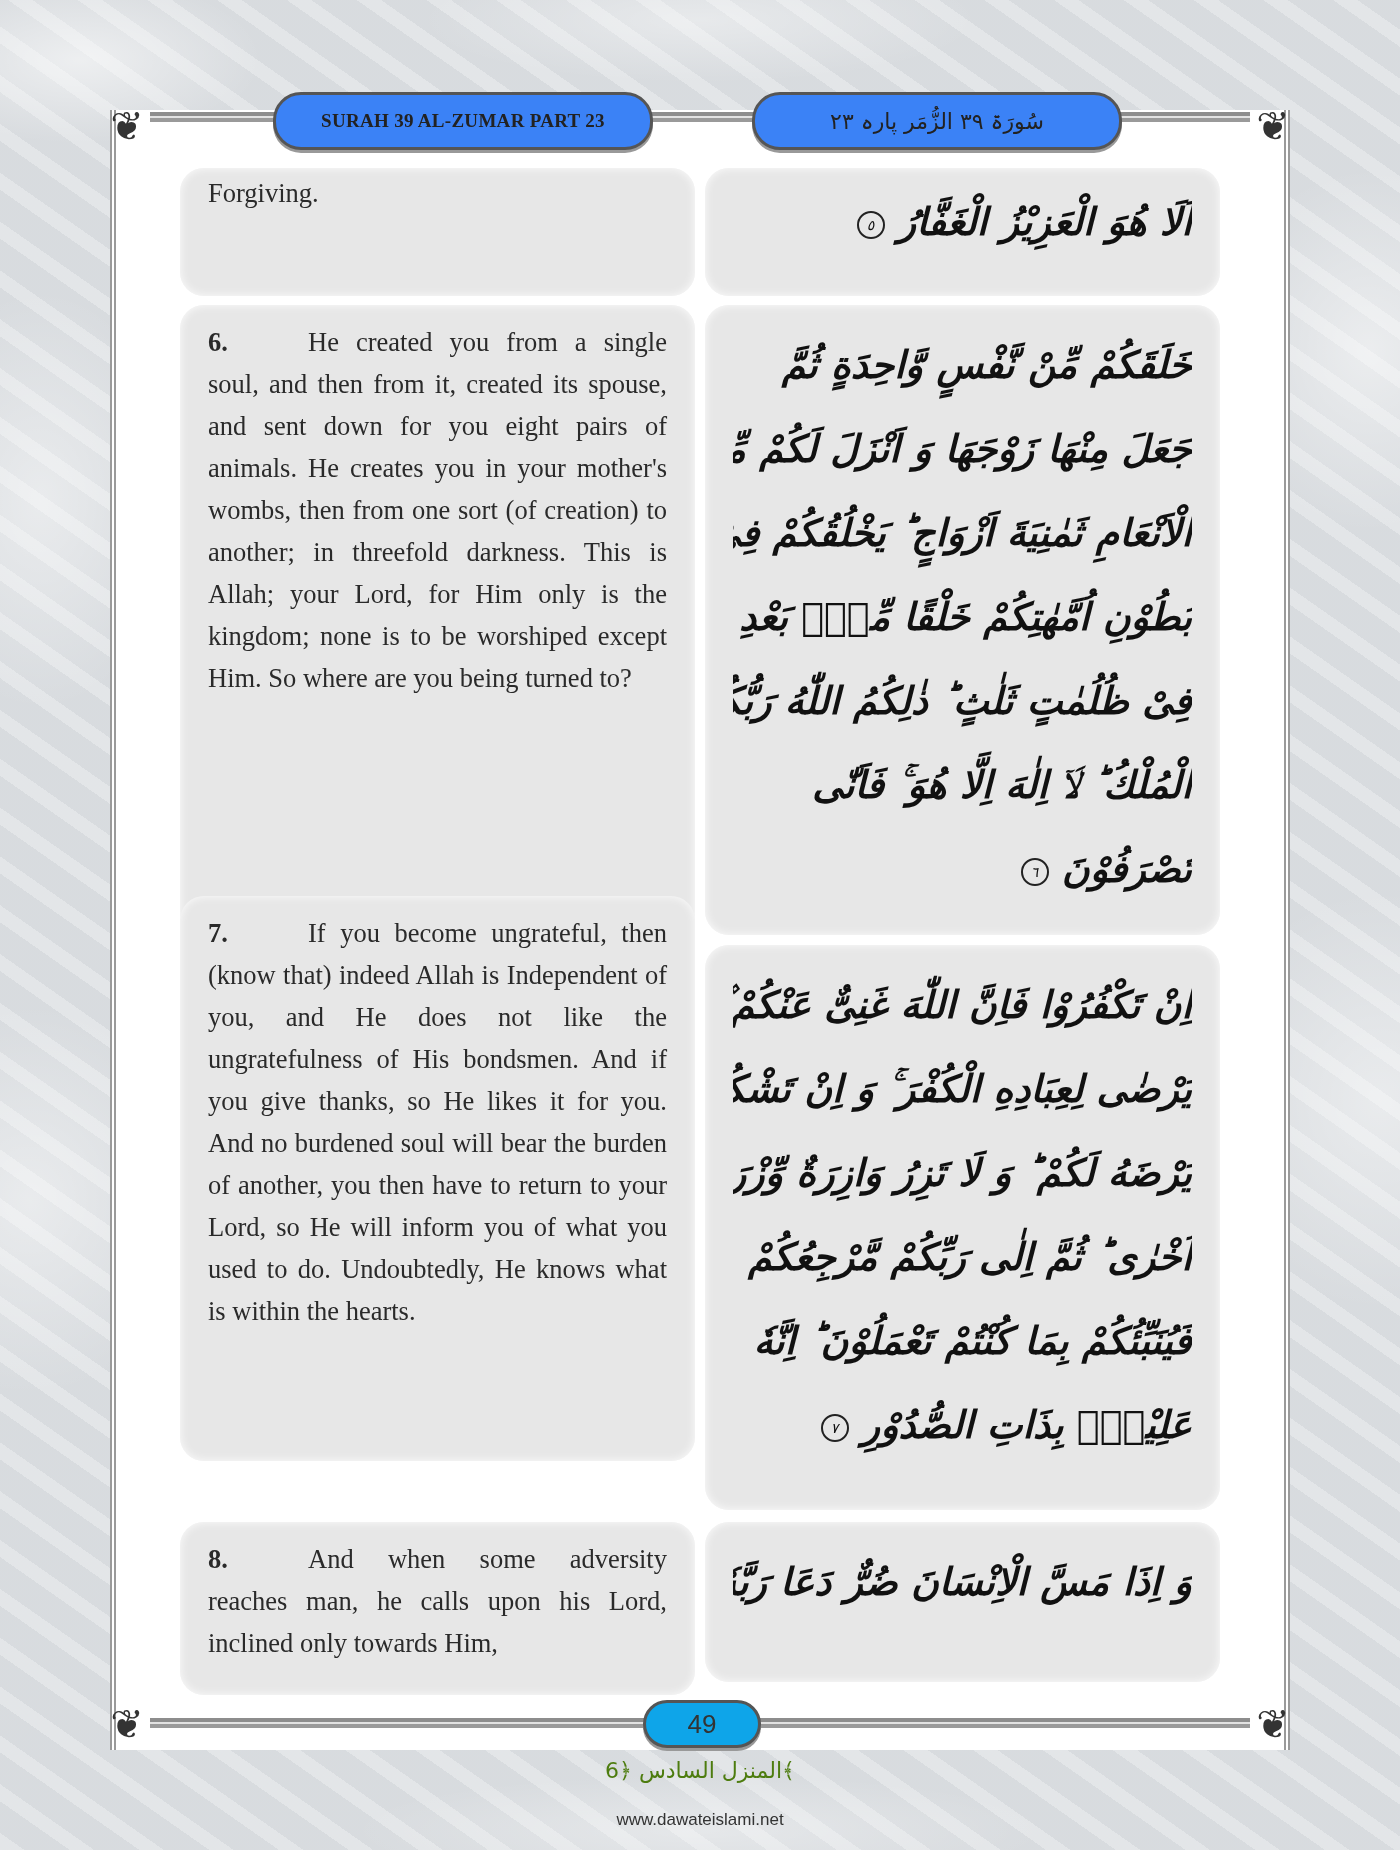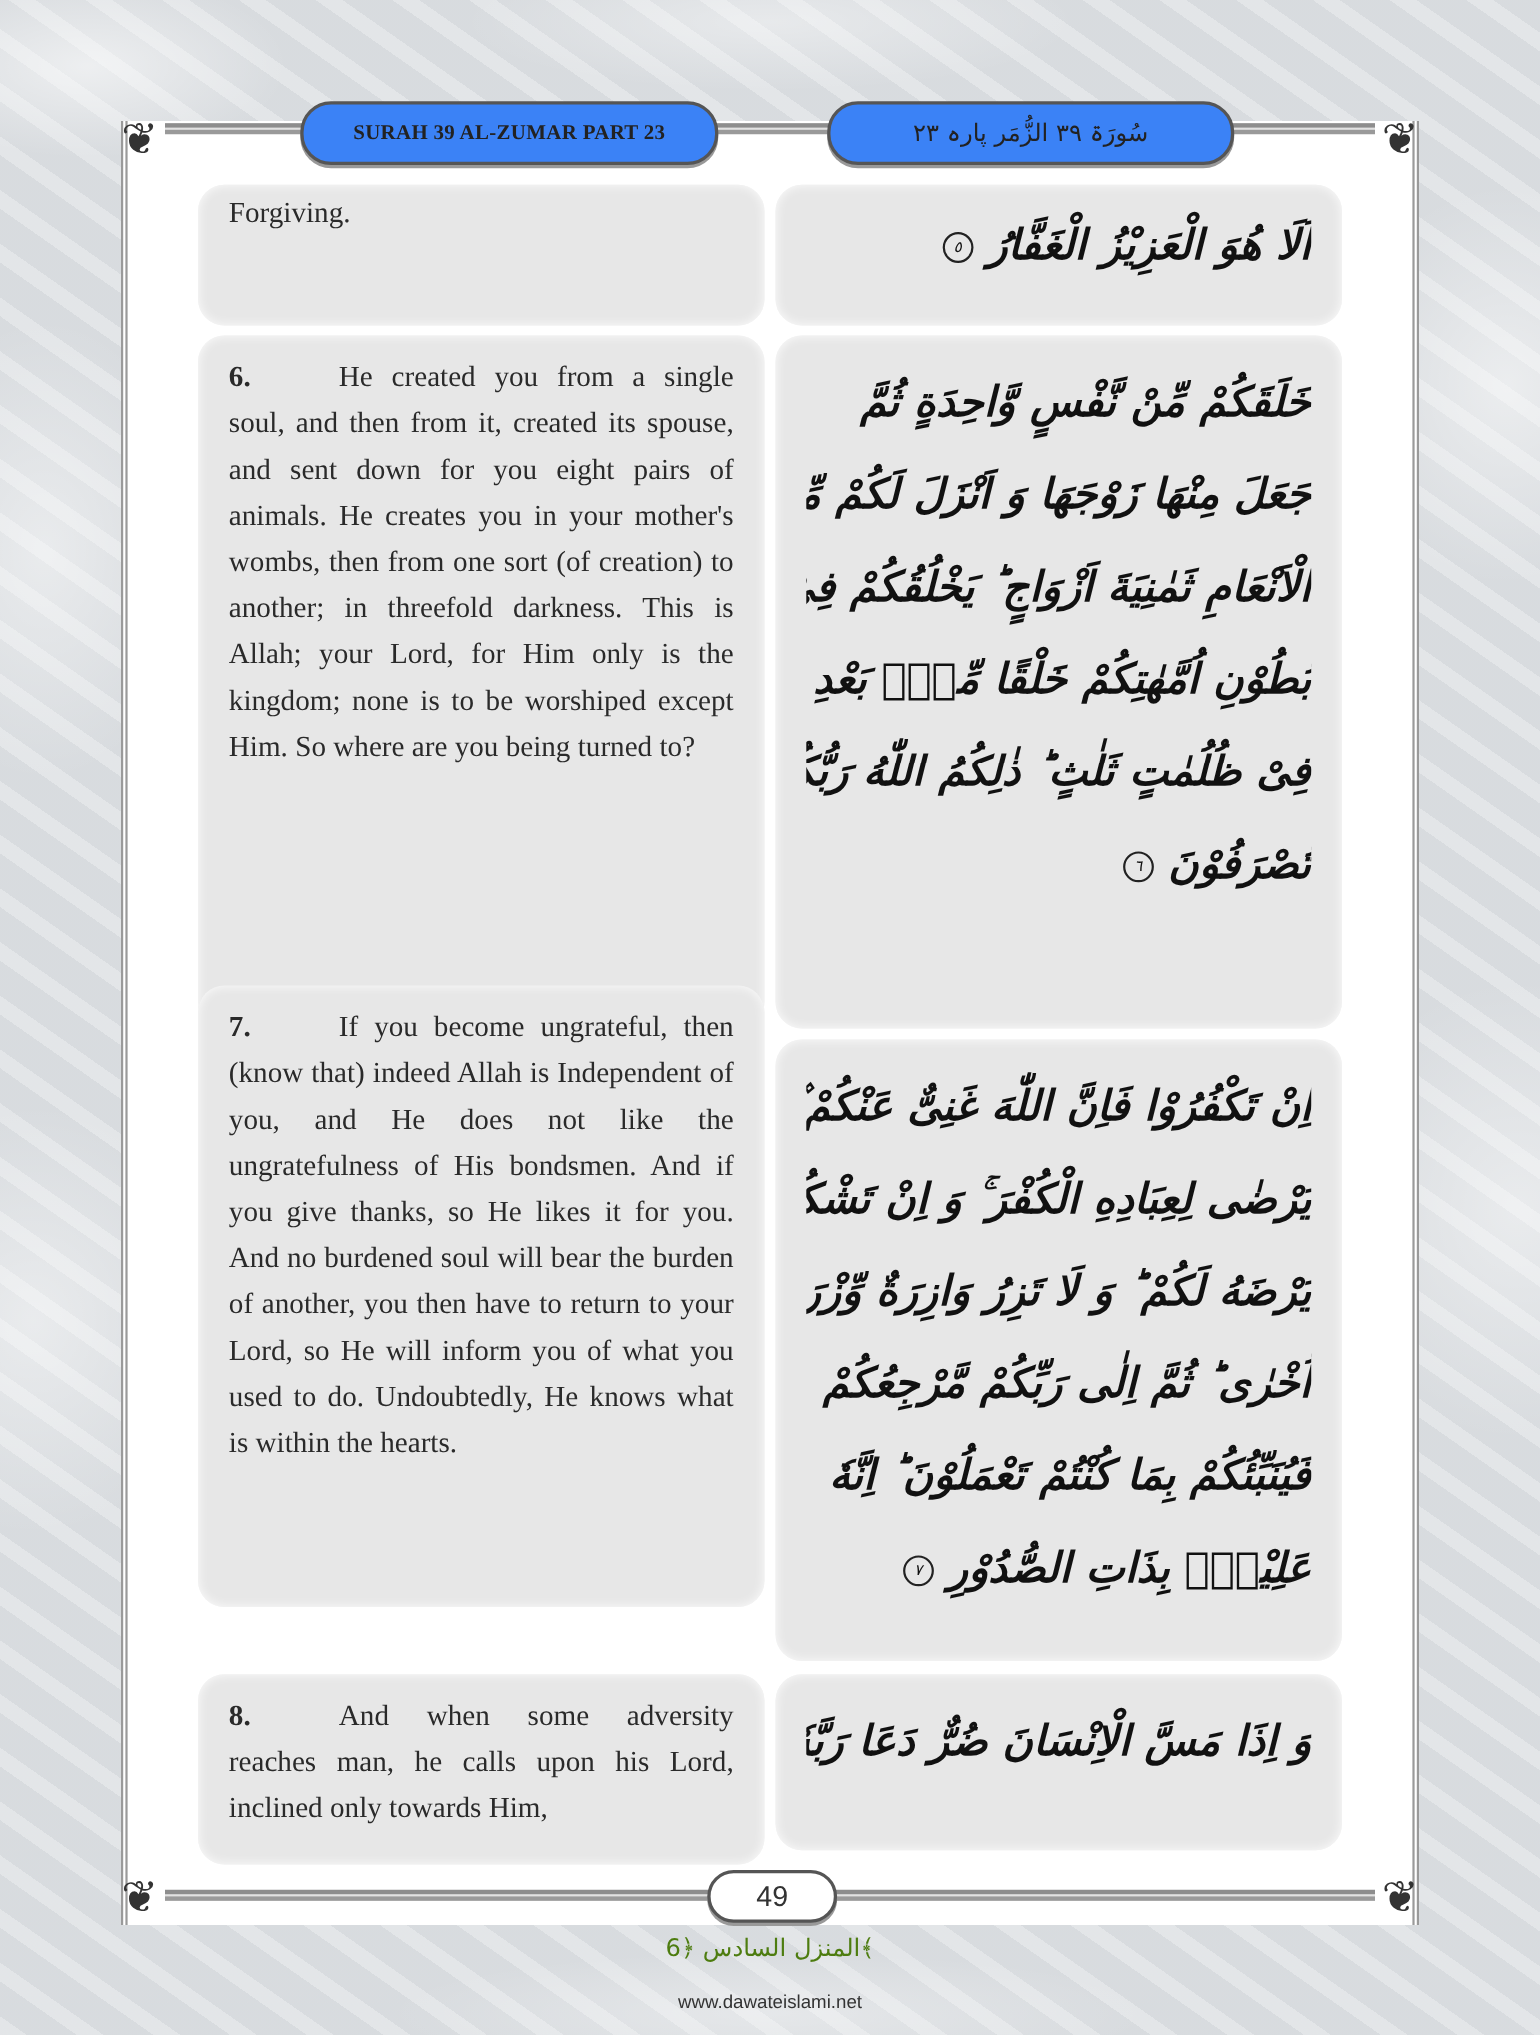--- a/index.html
+++ b/index.html
@@ -90,21 +90,21 @@
   .ar-line { display: block; white-space: nowrap; overflow: hidden; font-style: italic; }
   .ayah-mark {
     display: inline-block; width: 28px; height: 28px;
     border: 2px solid #222; border-radius: 50%;
     font-size: 14px; line-height: 24px; text-align: center;
     vertical-align: middle; font-weight: normal;
   }
 
   .page-pill {
     position: absolute; left: 643px; top: 1700px; width: 118px; height: 48px;
-    background: #ffffff; border: 3px solid #555; border-radius: 24px;
+    background: #0ea5e9; border: 3px solid #555; border-radius: 24px;
     box-shadow: 0 3px 0 #999;
     font-family: "Liberation Sans", sans-serif; font-size: 26px; color: #333;
     display: flex; align-items: center; justify-content: center;
   }
   .manzil {
     position: absolute; left: 0; width: 1400px; top: 1758px;
     text-align: center; font-family: "DejaVu Sans", sans-serif; font-size: 22px; color: #4d7c0f;
   }
   .site {
     position: absolute; left: 0; width: 1400px; top: 1810px;
@@ -147,20 +147,21 @@
     <span class="verse-num">6.</span><span>He created you from a single soul, and then from it, created its spouse, and sent down for you eight pairs of animals. He creates you in your mother's wombs, then from one sort (of creation) to another; in threefold darkness. This is Allah; your Lord, for Him only is the kingdom; none is to be worshiped except Him. So where are you being turned to?</span>
   </div>
 </div>
 <div class="panel right" style="top:305px;height:630px;">
   <div class="ar-text">
     <span class="ar-line">خَلَقَكُمْ مِّنْ نَّفْسٍ وَّاحِدَةٍ ثُمَّ</span>
     <span class="ar-line">جَعَلَ مِنْهَا زَوْجَهَا وَ اَنْزَلَ لَكُمْ مِّنَ</span>
     <span class="ar-line">الْاَنْعَامِ ثَمٰنِیَةَ اَزْوَاجٍ ؕ یَخْلُقُكُمْ فِیْ</span>
     <span class="ar-line">بُطُوْنِ اُمَّهٰتِكُمْ خَلْقًا مِّنْۢ بَعْدِ خَلْقٍ</span>
     <span class="ar-line">فِیْ ظُلُمٰتٍ ثَلٰثٍ ؕ ذٰلِكُمُ اللّٰهُ رَبُّكُمْ لَهُ</span>
+    <span class="ar-line">الْمُلْكُ ؕ لَاۤ اِلٰهَ اِلَّا هُوَ ۚ فَاَنّٰى</span>
     <span class="ar-line">
       <span>تُصْرَفُوْنَ</span>
       <span class="ayah-mark">٦</span>
     </span>
   </div>
 </div>
 
 <div class="panel left" style="top:896px;height:565px;">
   <div class="en-text">
     <span class="verse-num">7.</span><span>If you become ungrateful, then (know that) indeed Allah is Independent of you, and He does not like the ungratefulness of His bondsmen. And if you give thanks, so He likes it for you. And no burdened soul will bear the burden of another, you then have to return to your Lord, so He will inform you of what you used to do. Undoubtedly, He knows what is within the hearts.</span>

